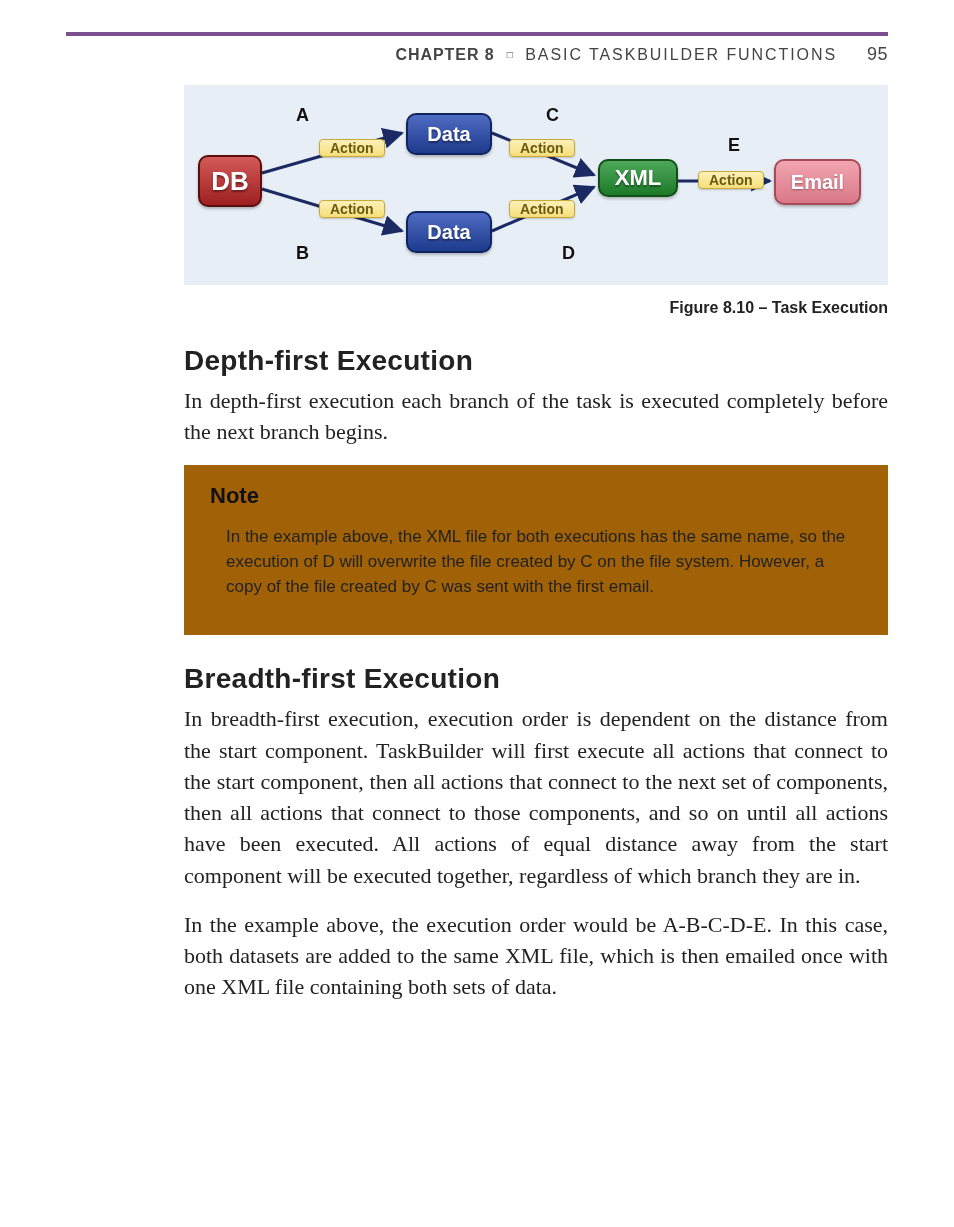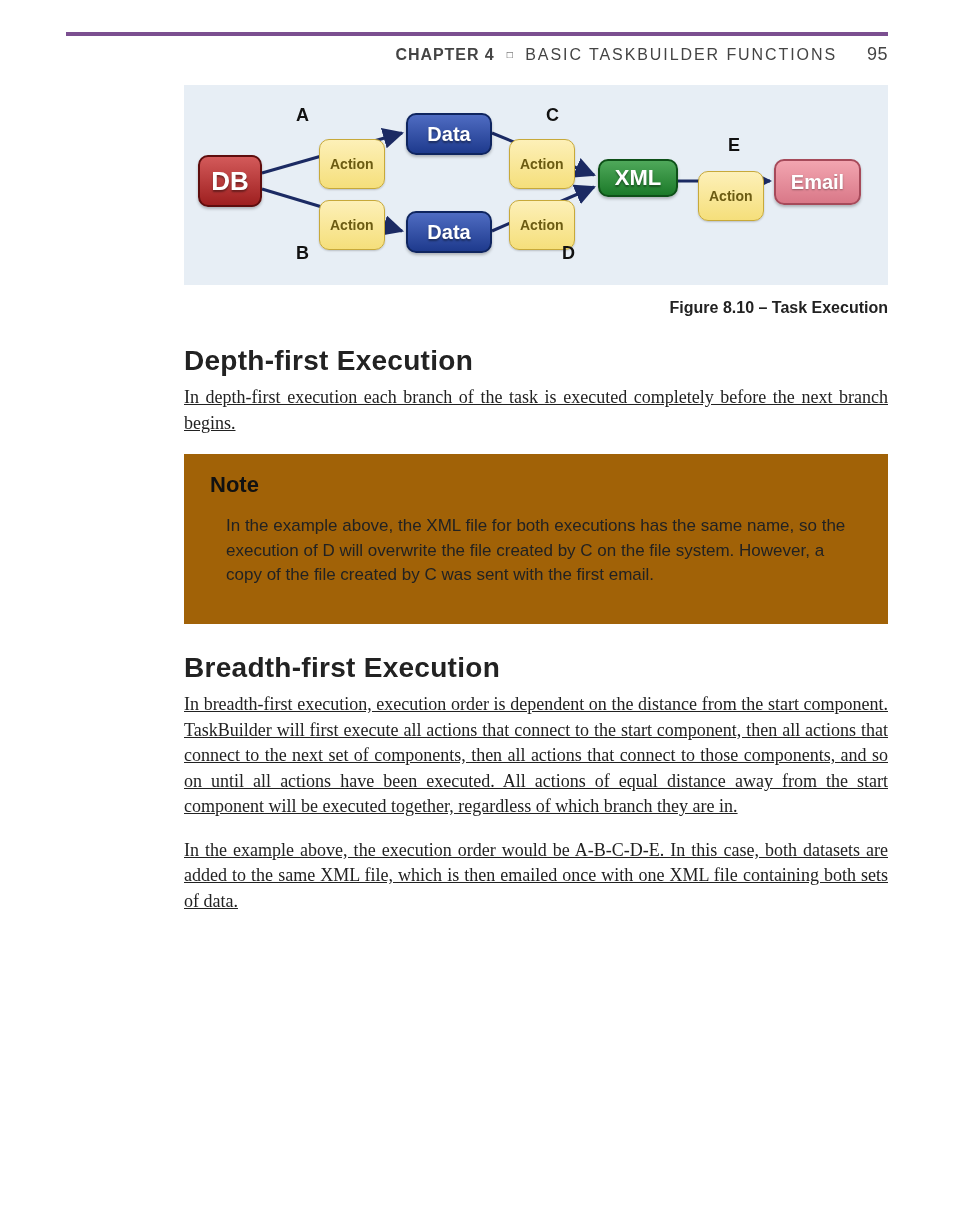--- a/index.html
+++ b/index.html
@@ -103,26 +103,26 @@
   .node-email {
     left: 590px; top: 74px; width: 87px; height: 46px;
     background: linear-gradient(#f2a5b0, #d97888);
     border: 2px solid #a64a5a; font-size: 20px; color:#fff;
     text-shadow: 0 1px 2px rgba(0,0,0,.35);
   }
   .edge-label {
     position: absolute;
     background: linear-gradient(#fdf0b8,#f5df7b);
     border: 1px solid #c7a93a;
-    border-radius: 10px;
+    border-radius: 4px;
     font-family: "Arial Narrow", Arial, sans-serif;
     font-weight: 700;
     font-size: 14px;
     color: #6b5b12;
-    padding: 16px 10px;
+    padding: 0 10px;
     box-shadow: 0 1px 2px rgba(0,0,0,.2);
   }
   .lA { left:135px; top:54px; }
   .lB { left:135px; top:115px; }
   .lC { left:325px; top:54px; }
   .lD { left:325px; top:115px; }
   .lE { left:514px; top:86px; }
   .cap {
     position: absolute;
     font-family: "Arial Narrow", Arial, sans-serif;
@@ -147,25 +147,24 @@
 
   h2.sec {
     font-family: "Arial Narrow", Arial, sans-serif;
     font-weight: 800;
     font-size: 28px;
     color: #222;
     margin: 28px 0 8px 0;
     letter-spacing: 0.01em;
   }
   p.body {
-    font-size: 18px;
+    font-size: 22px;
     line-height: 1.42;
     text-align: justify;
     margin: 0 0 18px 0;
-    text-decoration: underline;
   }
 
   .note-box {
     background: #a16207;
     padding: 18px 26px 20px 26px;
     margin: 18px 0 28px 0;
   }
   .note-box h3 {
     font-family: "Arial Narrow", Arial, sans-serif;
     font-weight: 800;
@@ -180,21 +179,21 @@
     margin: 16px;
     color: #222;
   }
 </style>
 </head>
 <body>
 
 <div class="page">
 
   <div class="runner">
-    <span class="chap-label">CHAPTER 4</span>
+    <span class="chap-label">CHAPTER 8</span>
     <span class="sqbullet">□</span>
     <span class="chap-title">BASIC TASKBUILDER FUNCTIONS</span>
     <span class="pnum">95</span>
   </div>
 
   <div class="content">
 
     <div class="figure-box">
       <svg class="figure-svg" viewBox="0 0 704 200">
         <defs>

